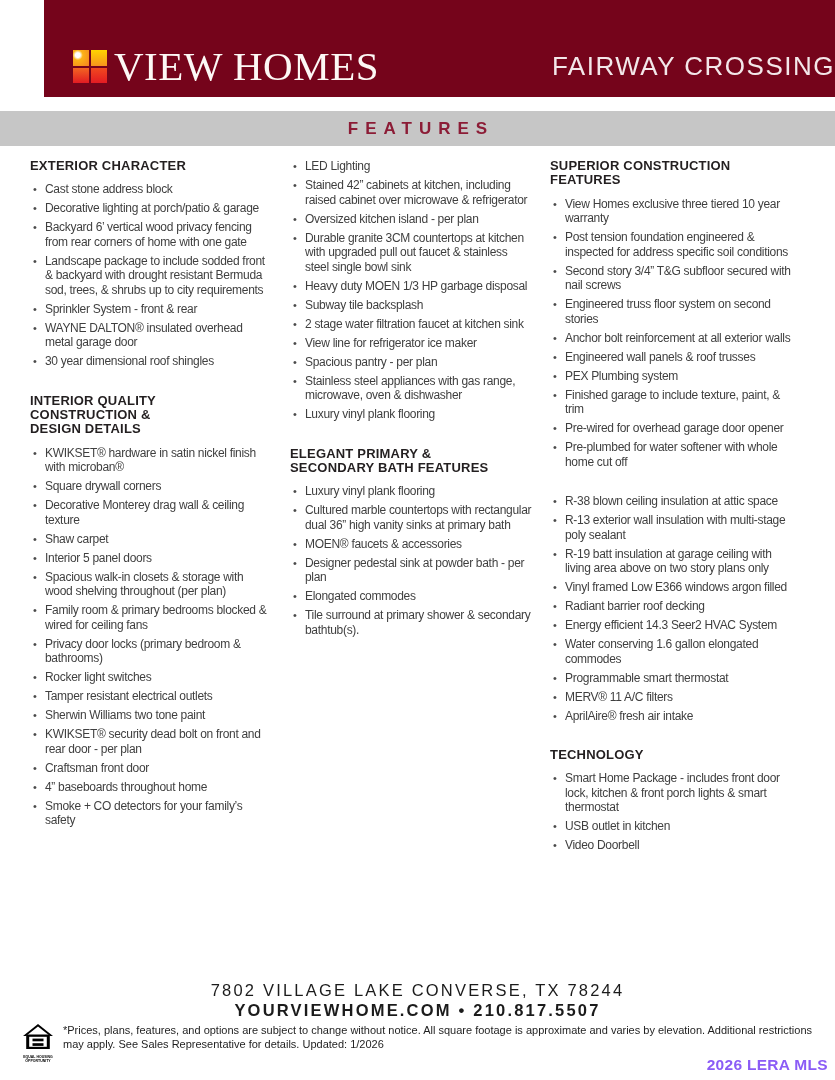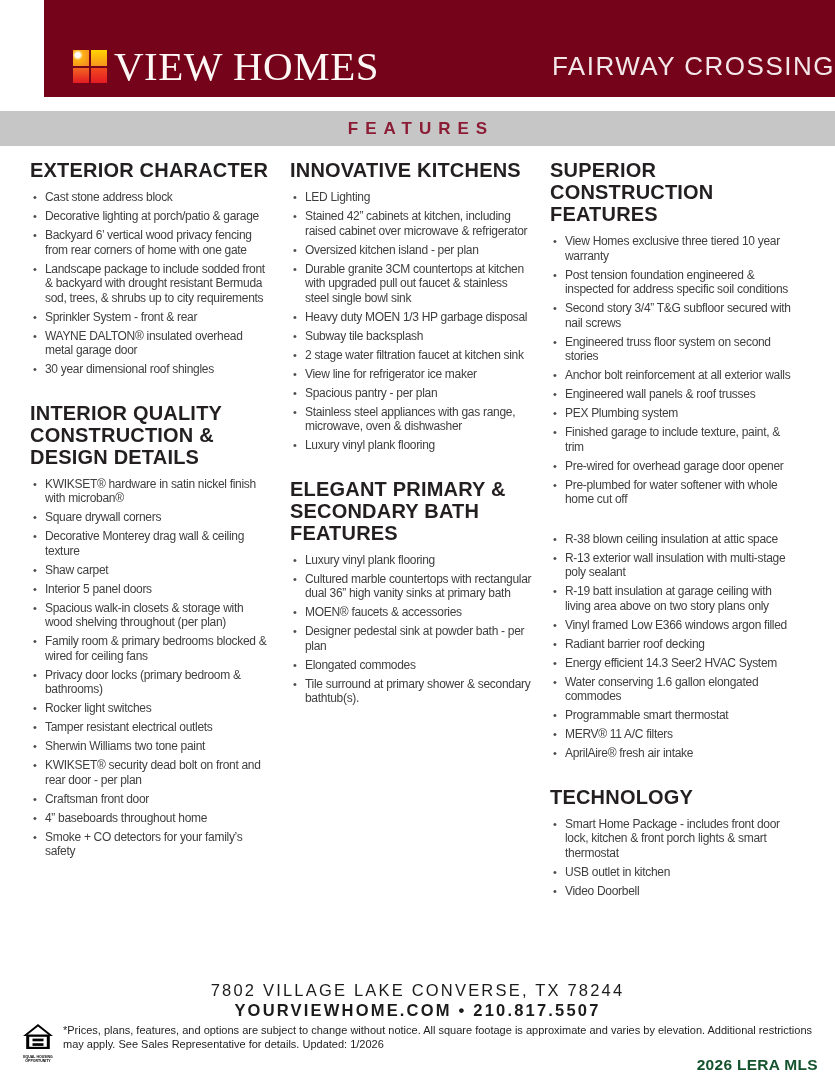--- a/index.html
+++ b/index.html
@@ -63,21 +63,21 @@
   
   .content{
     position:absolute;top:146px;left:0;width:835px;
     padding:13px 30px 0 30px;
     display:grid;
     grid-template-columns:242px 242px 245px;
     column-gap:18px;
   }
   .col section{margin-bottom:25px;}
   .col h2{
-    font-size:20px;font-weight:bold;color:var(--heading-color,#231f20);
+    font-size:13px;font-weight:bold;color:var(--heading-color,#231f20);
     line-height:1.1;letter-spacing:0.2px;margin:0 0 9px 0;
     white-space:pre-line;
   }
   .col ul{list-style:none;margin:0;padding:0;}
   .col li{
     display:flex;align-items:flex-start;
     margin-bottom:4.5px;
   }
   .bullet{
     flex:0 0 15px;
@@ -107,22 +107,22 @@
   .eho{flex:0 0 32px;margin-top:1px;text-align:center;}
   .eho-label{
     display:block;font-size:3.5px;line-height:1.1;color:#000;
     letter-spacing:0;font-weight:bold;
   }
   .disclaimer-text{
     margin-left:9px;flex:1;
     font-size:11px;line-height:1.28;color:#1e1e1e;
   }
   .mls-credit{
-    position:absolute;right:17px;top:1056px;
-    font-weight:bold;font-size:15.5px;letter-spacing:0.3px;color:#14532d;
+    position:absolute;right:7px;top:1056px;
+    font-weight:bold;font-size:15.5px;letter-spacing:0.3px;color:#8b5cf6;
     white-space:nowrap;
   }
 </style>
 </head>
 <body>
 
 <div class="page">
 
   <div class="header-band">
     <div class="brand">
@@ -239,21 +239,20 @@
             </li>
             <li>
               <span class="bullet">•</span>
               <span class="item-text">Smoke + CO detectors for your family’s safety</span>
             </li>
           </ul>
         </section>
       </div>
       <div class="col">
         <section>
-          <h2>INNOVATIVE KITCHENS</h2>
           <ul>
             <li>
               <span class="bullet">•</span>
               <span class="item-text">LED Lighting</span>
             </li>
             <li>
               <span class="bullet">•</span>
               <span class="item-text">Stained 42” cabinets at kitchen, including raised cabinet over microwave &amp; refrigerator</span>
             </li>
             <li>

